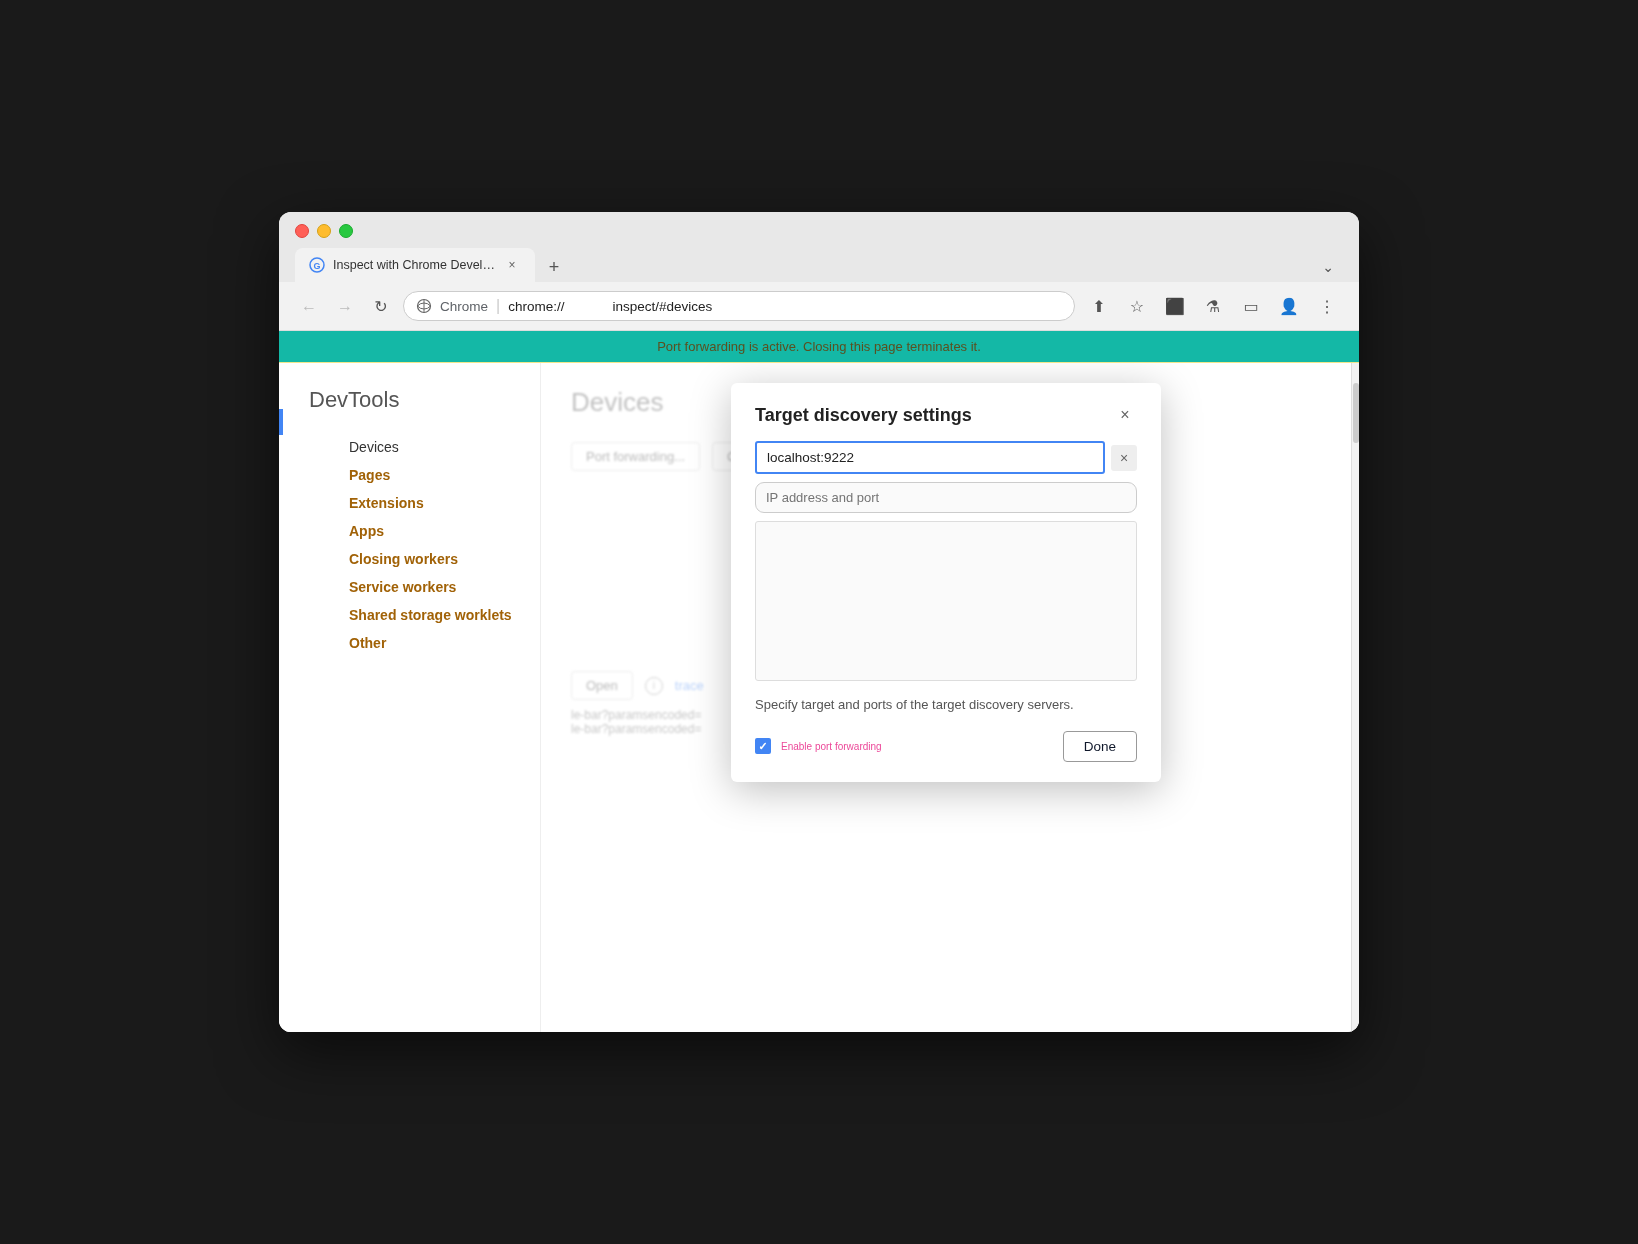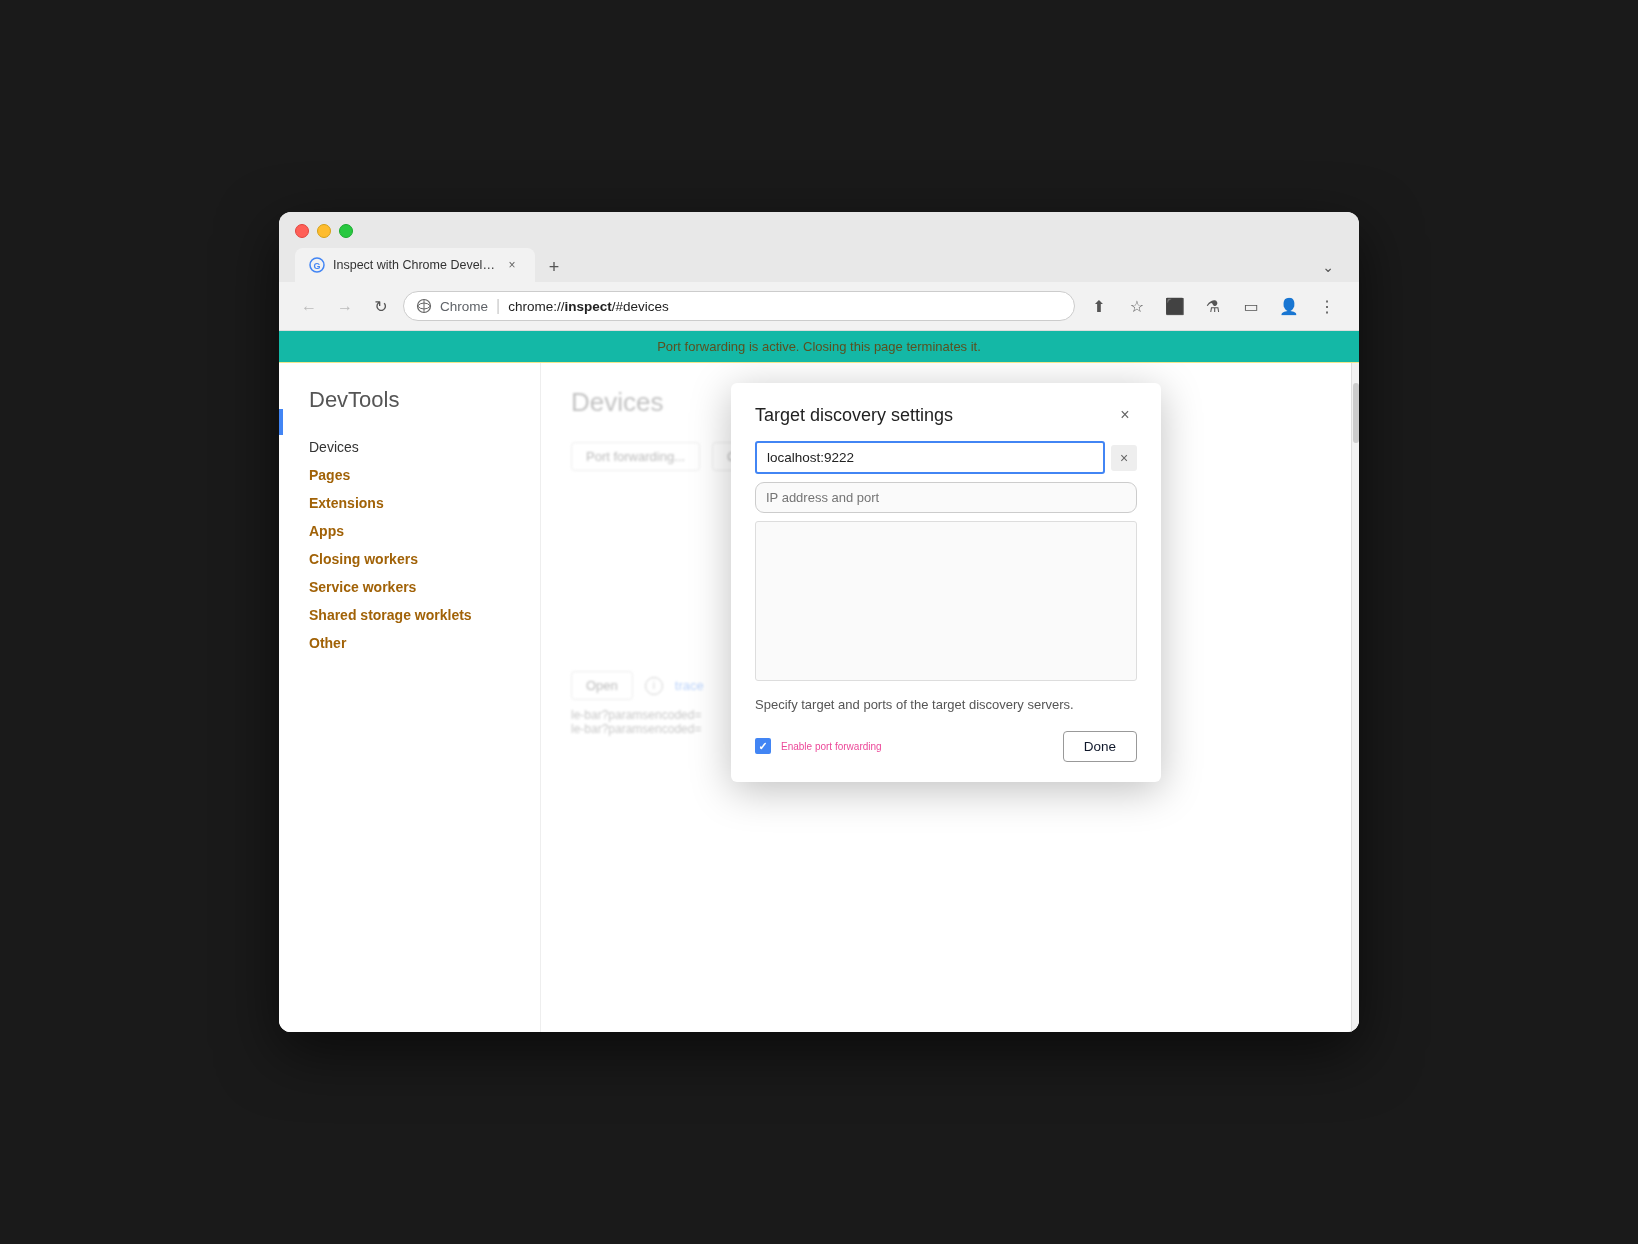--- a/index.html
+++ b/index.html
@@ -157,21 +157,22 @@
       color: #ccc;
       font-size: 16px;
     }
 
     .address-text {
       color: #222;
       font-size: 13.5px;
     }
 
     .address-text .bold {
-      font-weight: 700;
+      font-weight: 400;
+      padding-left: 48px;
     }
 
     .address-actions {
       display: flex;
       align-items: center;
       gap: 6px;
     }
 
     .toolbar-btn {
       width: 32px;
@@ -215,20 +216,21 @@
 
     .sidebar-title {
       font-size: 22px;
       color: #555;
       font-weight: 400;
       margin-bottom: 20px;
     }
 
     .sidebar-nav {
       list-style: none;
+      margin-left: 40px;
     }
 
     .sidebar-nav li {
       padding: 6px 0;
       font-size: 14px;
       color: #a16207;
       cursor: pointer;
       font-weight: bold;
     }
     .sidebar-nav li.active {
@@ -332,21 +334,21 @@
 
     .modal-header {
       padding: 20px 24px 14px;
       display: flex;
       justify-content: space-between;
       align-items: center;
     }
 
     .modal-title {
       font-size: 18px;
-      font-weight: 400;
+      font-weight: 700;
       color: #222;
     }
 
     .modal-close {
       width: 24px;
       height: 24px;
       display: flex;
       align-items: center;
       justify-content: center;
       cursor: pointer;

